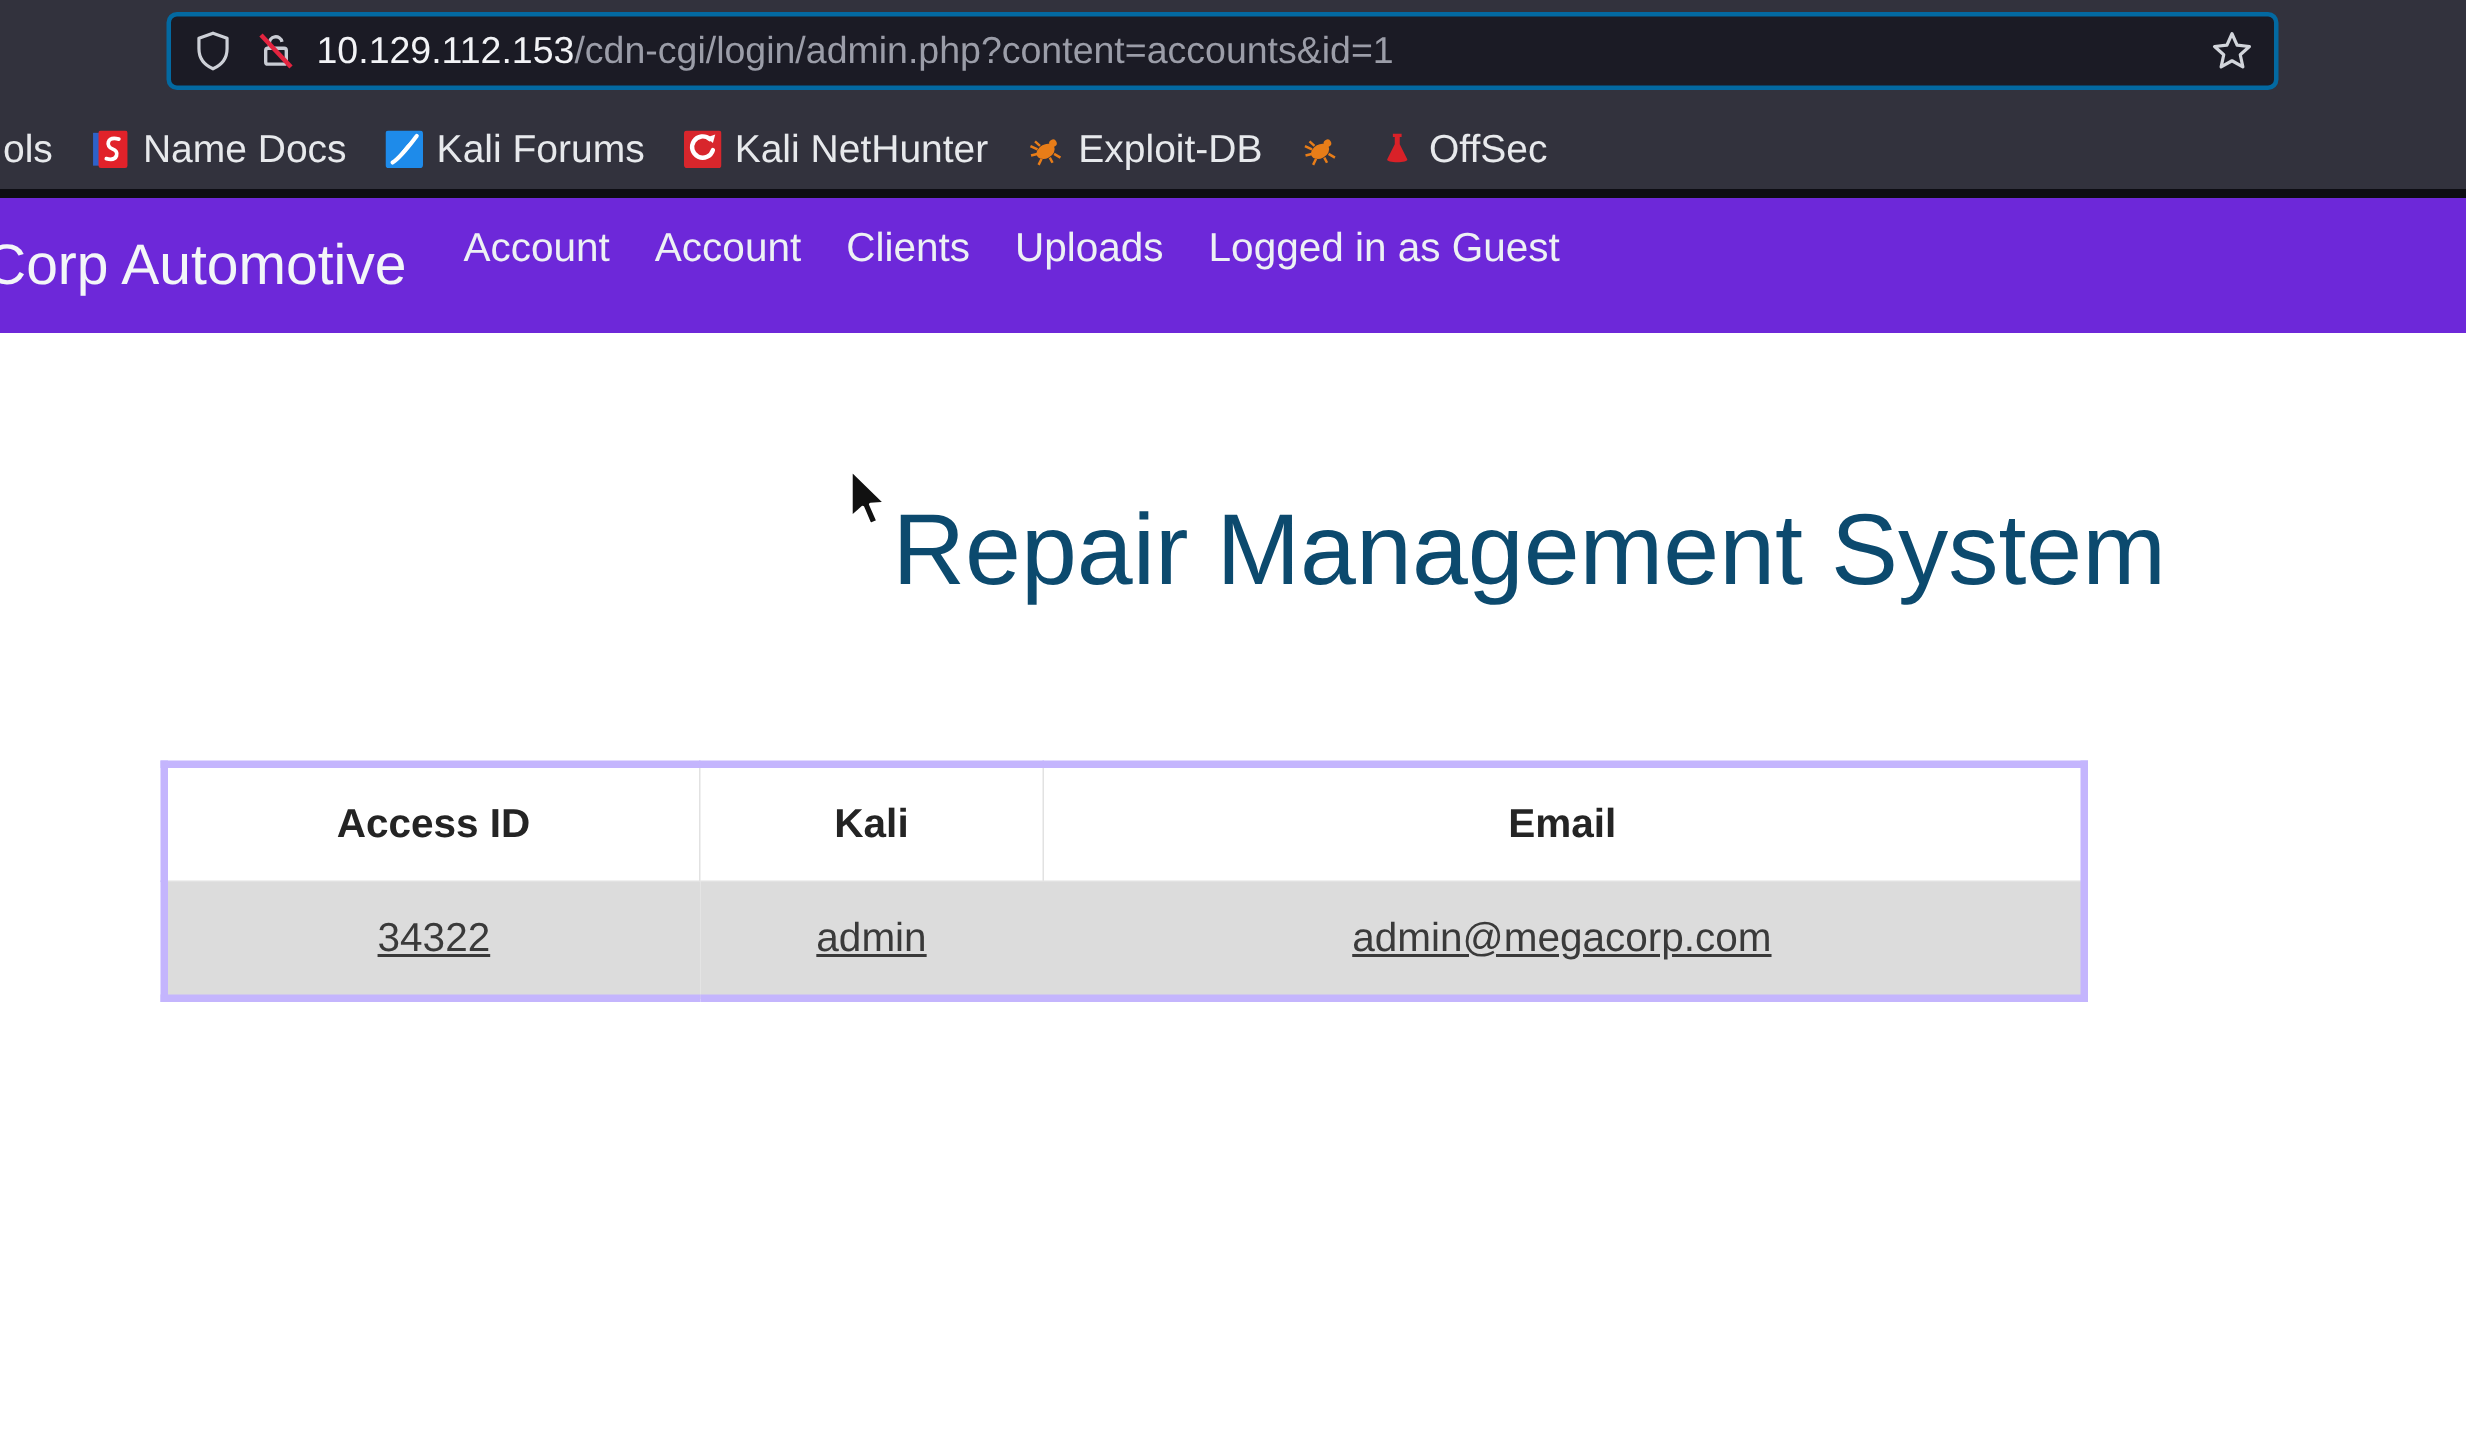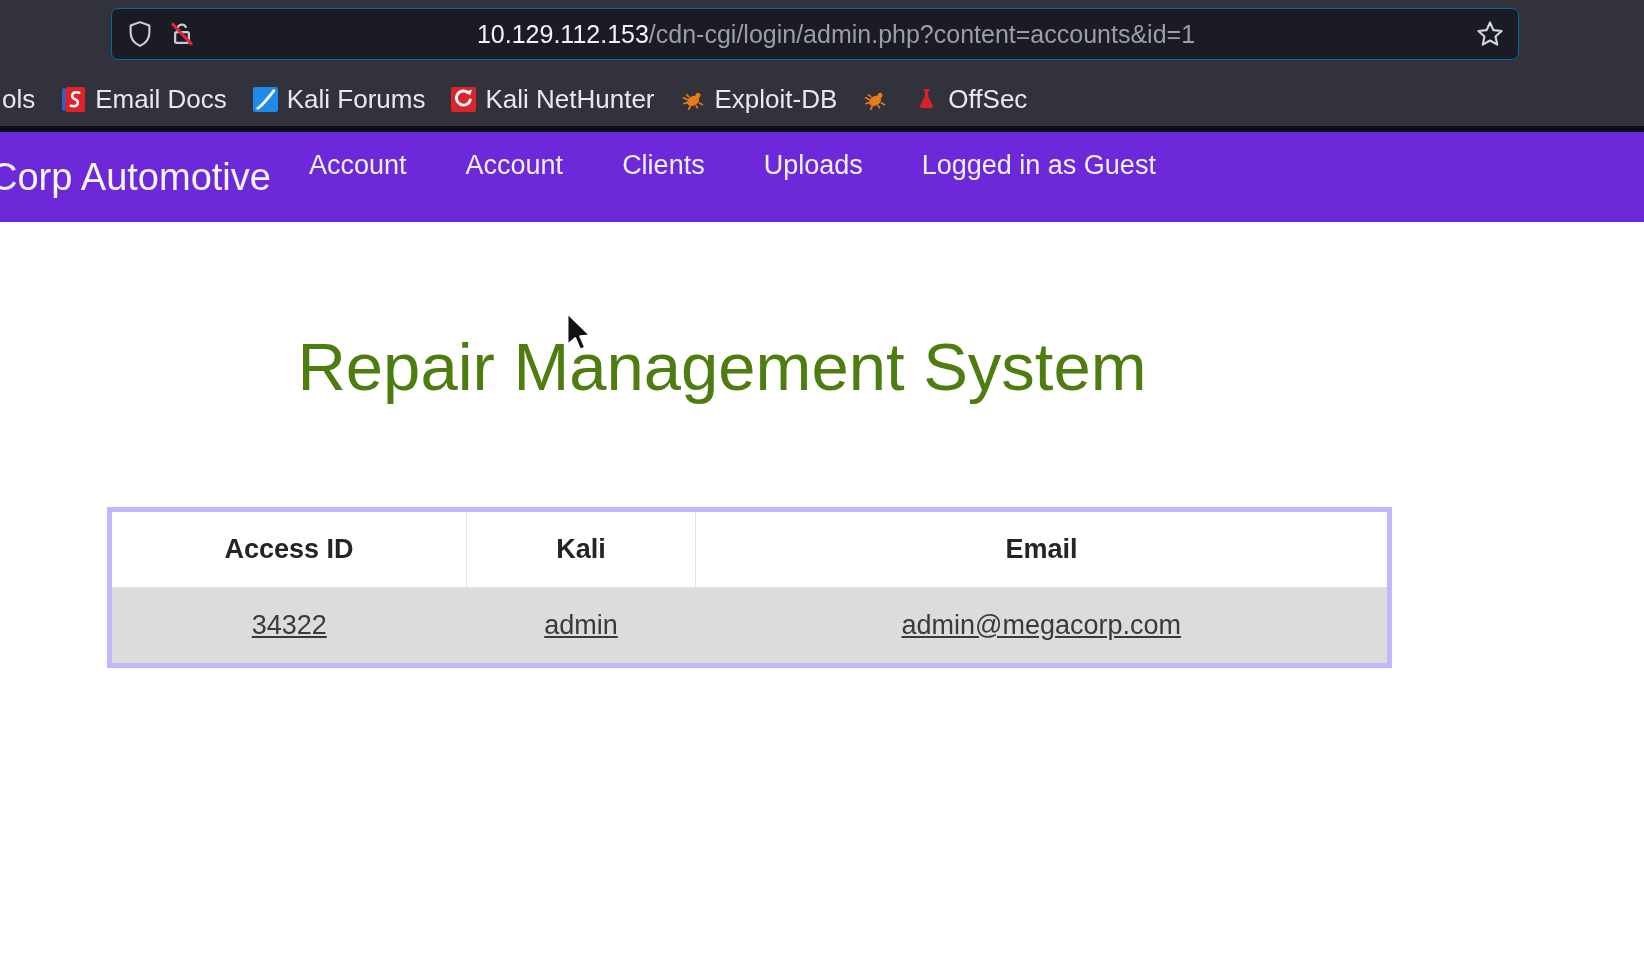--- a/index.html
+++ b/index.html
@@ -4,22 +4,22 @@
 <style>
   html,body{margin:0;padding:0;}
   body{
     width:1644px;height:970px;position:relative;overflow:hidden;
     background:#ffffff;font-family:"Liberation Sans",sans-serif;
   }
   
   .chrome{position:absolute;top:0;left:0;width:1644px;height:126px;background:#32323d;}
   .url-bar{
     position:absolute;left:111px;top:8px;width:1408px;height:52px;box-sizing:border-box;
-    background:#1b1b25;border:1px solid #0369a1;border-radius:7px;
-    display:flex;align-items:center;gap:12px;padding:0 13px;text-align:center;
+    background:#1b1b25;border:3px solid #0369a1;border-radius:7px;
+    display:flex;align-items:center;gap:12px;padding:0 13px;
   }
   .url-bar svg{flex:0 0 auto;display:block;}
   .url-text{font-size:25px;white-space:nowrap;overflow:hidden;flex:1 1 auto;}
   .url-host{color:#f2f3f6;}
   .url-path{color:#9b9da8;}
   .star-btn{margin-left:auto;cursor:pointer;}
   
   .bookmarks{
     position:absolute;top:72px;left:0;width:1394px;height:54px;
     display:flex;align-items:center;gap:26px;padding-left:2px;box-sizing:border-box;
@@ -27,27 +27,27 @@
   .bm{display:flex;align-items:center;gap:9px;color:#e7e9ec;font-size:26px;white-space:nowrap;cursor:pointer;}
   .bm svg{width:25px;height:25px;display:block;}
   .chrome-strip{position:absolute;top:126px;left:0;width:1644px;height:6px;background:#0d0d13;}
   
   .navbar{position:absolute;top:132px;left:0;width:1644px;height:90px;background:#6d28d9;}
   .brand{
     position:absolute;left:-10px;top:0;height:90px;display:flex;align-items:center;
     font-size:38px;color:#f3f6f8;white-space:nowrap;cursor:pointer;
   }
   .nav-links{
-    position:absolute;left:309px;top:0;height:66px;display:flex;align-items:center;gap:59px;
+    position:absolute;left:309px;top:0;height:66px;display:flex;align-items:center;gap:30px;
   }
   .nav-links span{font-size:27px;color:#edf1f4;white-space:nowrap;cursor:pointer;}
   
   .page-title{
-    position:absolute;top:333px;left:0;width:1444px;margin:0;text-align:center;
-    font-size:67px;line-height:1;font-weight:400;color:#4d7c0f;
+    position:absolute;top:333px;left:0;width:1444px;margin:0;text-align:right;
+    font-size:67px;line-height:1;font-weight:400;color:#0c4a6e;
   }
   .accounts-table{
     position:absolute;left:107px;top:507px;width:1280px;
     border-collapse:collapse;border:5px solid #c4b5fd;table-layout:fixed;
   }
   .accounts-table th{
     background:#ffffff;border:1px solid #e2e2e2;height:75px;
     font-size:27px;font-weight:bold;color:#242424;text-align:center;padding:0;
   }
   .accounts-table td{
@@ -82,21 +82,21 @@
   <div class="bookmarks">
     <div class="bm">
       <span>ols</span>
     </div>
     <div class="bm">
       <svg viewBox="0 0 24 24">
         <rect x="1" y="1.5" width="6" height="21" fill="#2e62c9"></rect>
         <rect x="4.5" y="0" width="18.5" height="24" rx="1.5" fill="#e1222a"></rect>
         <path d="M17.5 5.5 C9.5 3.5 9 10.5 13.5 11.8 C18 13.1 17 20 9.5 18" stroke="#ffffff" stroke-width="2.4" fill="none" stroke-linecap="round"></path>
       </svg>
-      <span>Email Docs</span>
+      <span>Name Docs</span>
     </div>
     <div class="bm">
       <svg viewBox="0 0 24 24">
         <rect width="24" height="24" rx="2" fill="#1e8bea"></rect>
         <path d="M4.5 20.5 C10 17 15 10 20 3.5 L13.5 9.5 Z" fill="#ffffff"></path>
         <path d="M4.5 20.5 C10 17 15 10 20 3.5" stroke="#ffffff" stroke-width="2.6" fill="none" stroke-linecap="round"></path>
       </svg>
       <span>Kali Forums</span>
     </div>
     <div class="bm">

